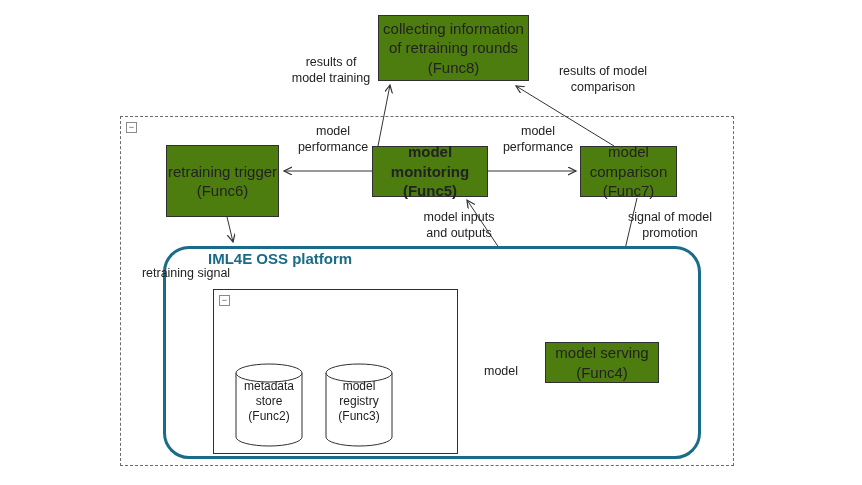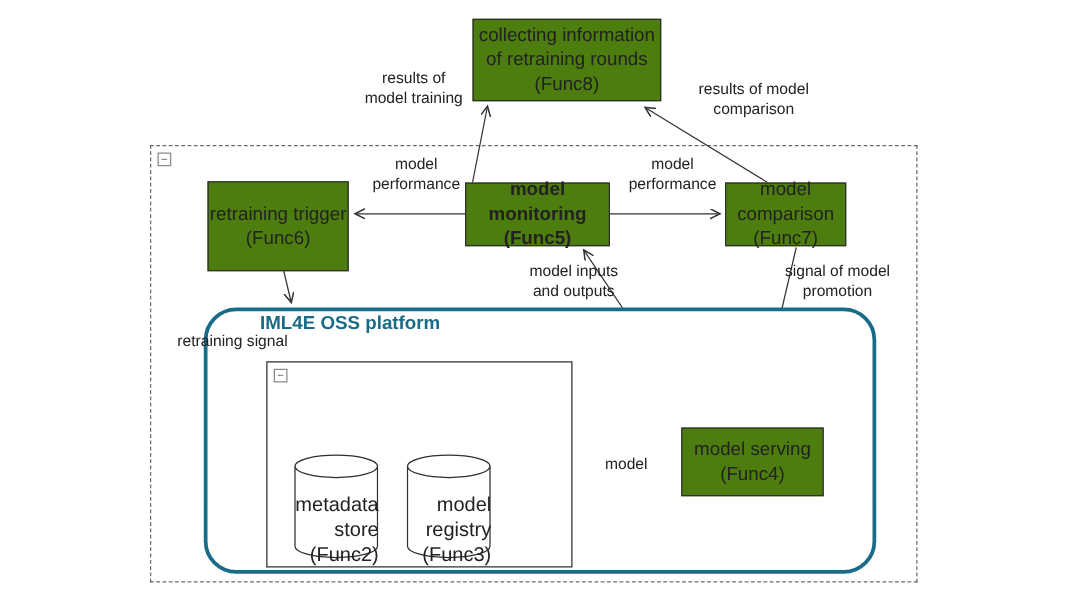--- a/index.html
+++ b/index.html
@@ -75,23 +75,23 @@
     line-height:1.3;
     white-space:pre-line;
   }
   .cylinder {
     position:absolute;
     width:68px; height:84px;
     z-index:4;
   }
   .cylinder .cyl-label {
     position:absolute;
-    left:0; right:0; top:32px;
-    text-align:right;
-    font-size:16px;
+    left:0; right:0; top:16px;
+    text-align:center;
+    font-size:12px;
     line-height:1.25;
     white-space:pre-line;
   }
   .elabel {
     position:absolute;
     text-align:center;
     font-size:12.5px;
     line-height:1.25;
     white-space:pre-line;
     z-index:4;
@@ -159,21 +159,21 @@
       <svg width="68" height="84" viewBox="0 0 68 84">
         <path d="M1,10 L1,74 A33,9 0 0 0 67,74 L67,10" fill="#ffffff" stroke="#2f2f2f" stroke-width="1"></path>
         <ellipse cx="34" cy="10" rx="33" ry="9" fill="#ffffff" stroke="#2f2f2f" stroke-width="1"></ellipse>
       </svg>
       <div class="cyl-label">model
 registry
 (Func3)</div>
     </div>
   </div>
 
-  <div class="node" style="left:545px; top:342px; width:114px; height:55px;">model serving
+  <div class="node" style="left:545px; top:342px; width:114px; height:41px;">model serving
 (Func4)</div>
 
   <div class="elabel" style="left:550px; top:64px; width:106px;">results of model
 comparison</div>
   <div class="elabel" style="left:280px; top:55px; width:102px;">results of
 model training</div>
   <div class="elabel" style="left:292px; top:124px; width:82px;">model
 performance</div>
   <div class="elabel" style="left:497px; top:124px; width:82px;">model
 performance</div>

